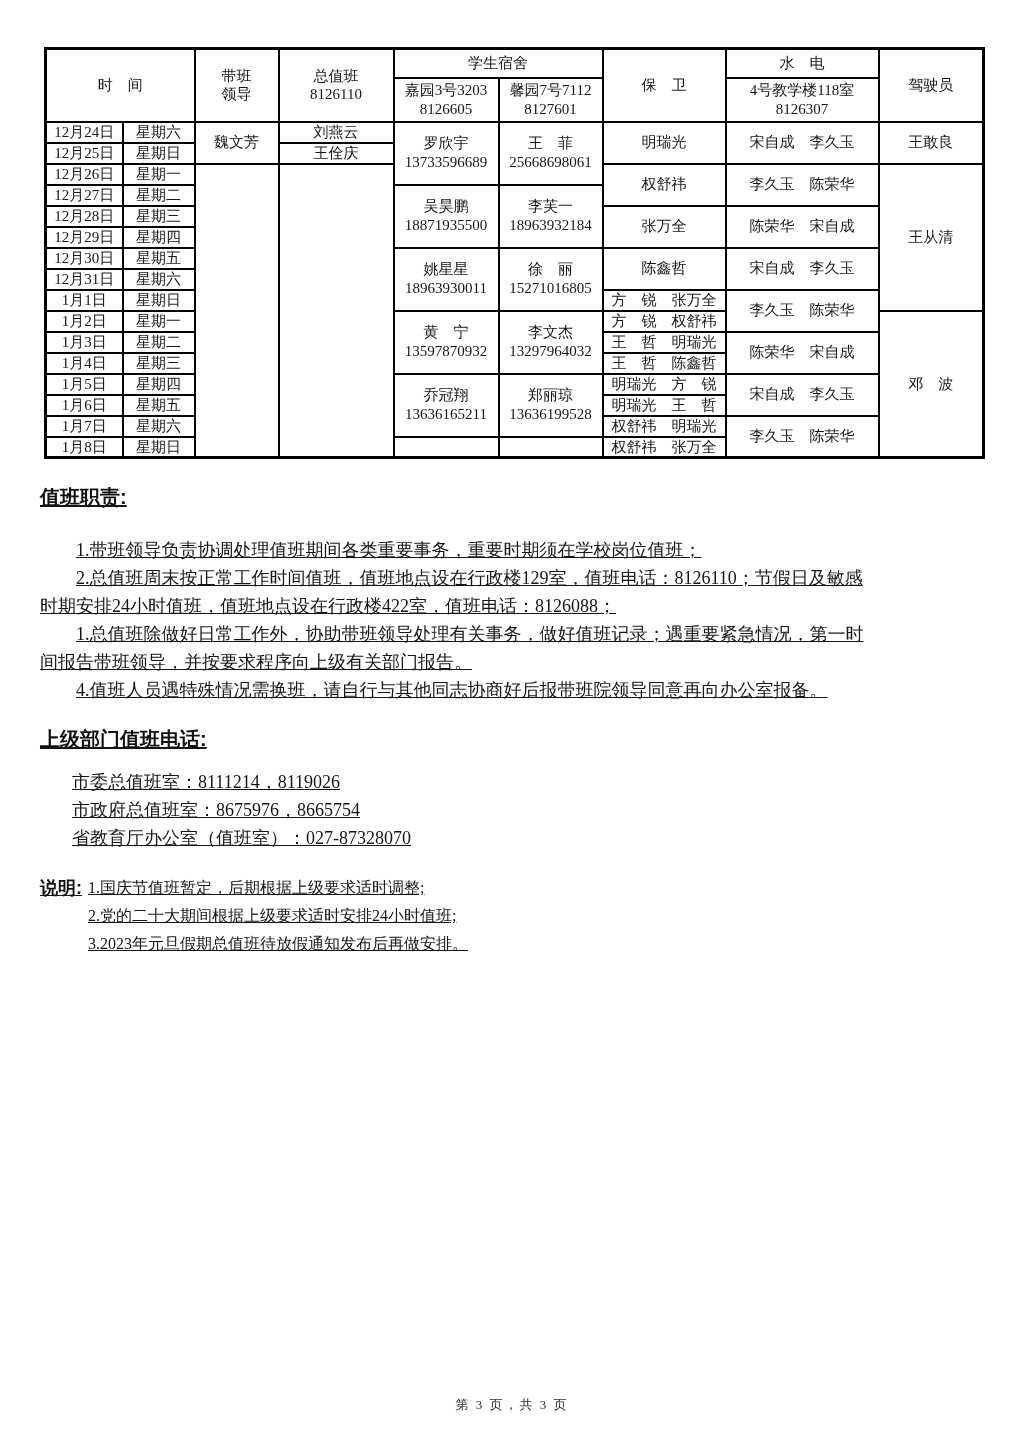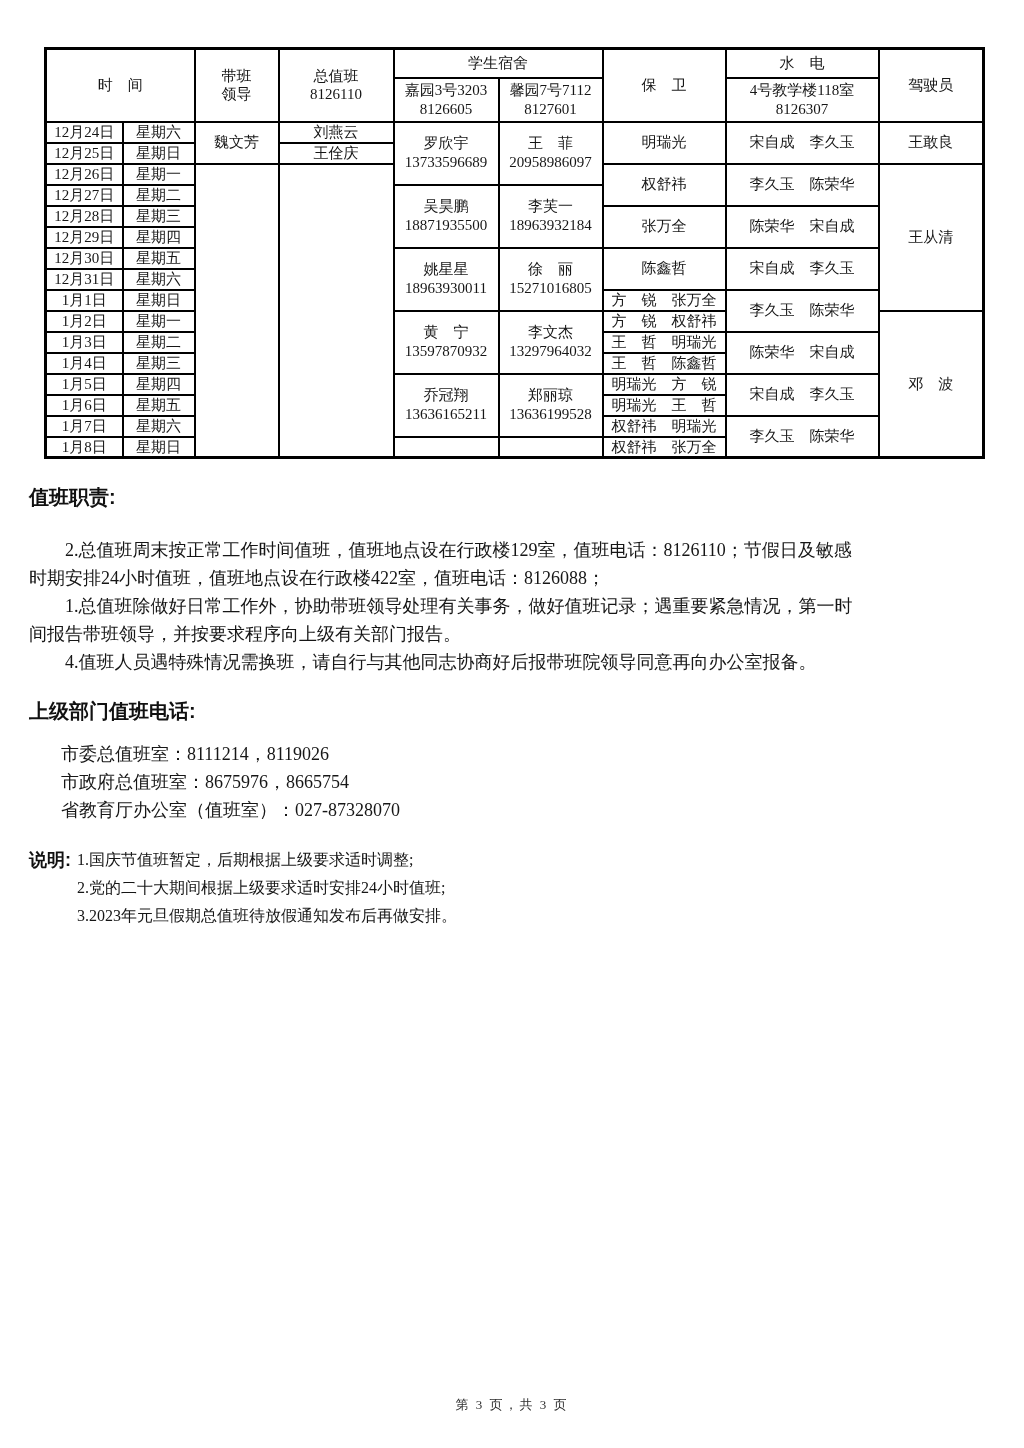--- a/index.html
+++ b/index.html
@@ -29,21 +29,21 @@
   tr.hdr-top{height:29px;}
   tr.hdr-sub{height:44px;}
   tr.body-row{height:21px;}
   th .cell-line,td .cell-line{display:block;}
   .hdr-main{font-size:16px;}
   .sec-cell{font-size:14px;}
   .util-cell{font-size:14px;}
   .dorm-cell{line-height:1.4;border-radius:7px;}
   
   .sections{
-    position:absolute;top:484px;left:29px;width:940px;
+    position:absolute;top:484px;left:40px;width:940px;text-decoration:underline;
   }
   .section-heading{
     margin:0;
     font-family:"Liberation Sans","DejaVu Sans",sans-serif;
     font-weight:bold;
     font-size:20px;line-height:26px;
     color:#111;
   }
   .duty-list{margin:26px 0 0 0;}
   .duty-item{
@@ -122,21 +122,21 @@
       <td>12月24日</td>
       <td>星期六</td>
       <td rowspan="2">魏文芳</td>
       <td>刘燕云</td>
       <td class="dorm-cell" rowspan="3">
         <span class="cell-line">罗欣宇</span>
         <span class="cell-line">13733596689</span>
       </td>
       <td class="dorm-cell" rowspan="3">
         <span class="cell-line">王　菲</span>
-        <span class="cell-line">20958986097</span>
+        <span class="cell-line">25668698061</span>
       </td>
       <td class="sec-cell" rowspan="2">明瑞光</td>
       <td class="util-cell" rowspan="2">宋自成　李久玉</td>
       <td rowspan="2">王敢良</td>
     </tr>
 
     <tr class="body-row">
       <td>12月25日</td>
       <td>星期日</td>
       <td>王佺庆</td>
@@ -268,20 +268,21 @@
       <td class="sec-cell">权舒祎　张万全</td>
     </tr>
   </tbody>
     </table>
 
   <div class="sections">
 
     <div>
       <h2 class="section-heading">值班职责:</h2>
       <div class="duty-list">
+        <p class="duty-item">1.带班领导负责协调处理值班期间各类重要事务，重要时期须在学校岗位值班；</p>
         <p class="duty-item">2.总值班周末按正常工作时间值班，值班地点设在行政楼129室，值班电话：8126110；节假日及敏感
 时期安排24小时值班，值班地点设在行政楼422室，值班电话：8126088；</p>
         <p class="duty-item">1.总值班除做好日常工作外，协助带班领导处理有关事务，做好值班记录；遇重要紧急情况，第一时
 间报告带班领导，并按要求程序向上级有关部门报告。</p>
         <p class="duty-item">4.值班人员遇特殊情况需换班，请自行与其他同志协商好后报带班院领导同意再向办公室报备。</p>
       </div>
     </div>
 
     <div class="hotlines">
       <h2 class="section-heading">上级部门值班电话:</h2>

